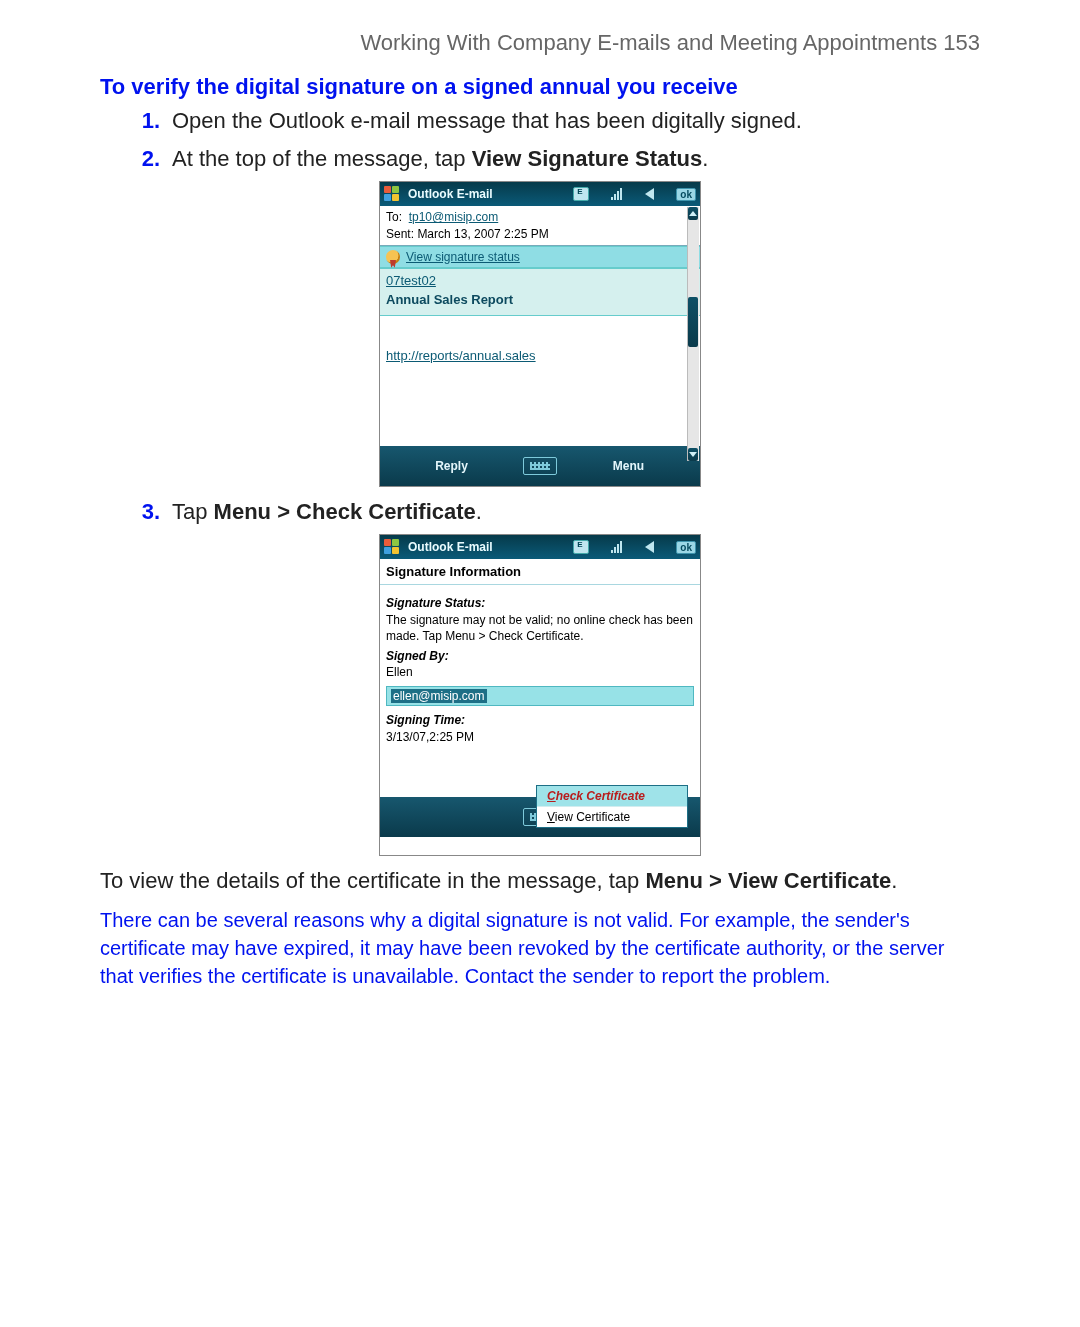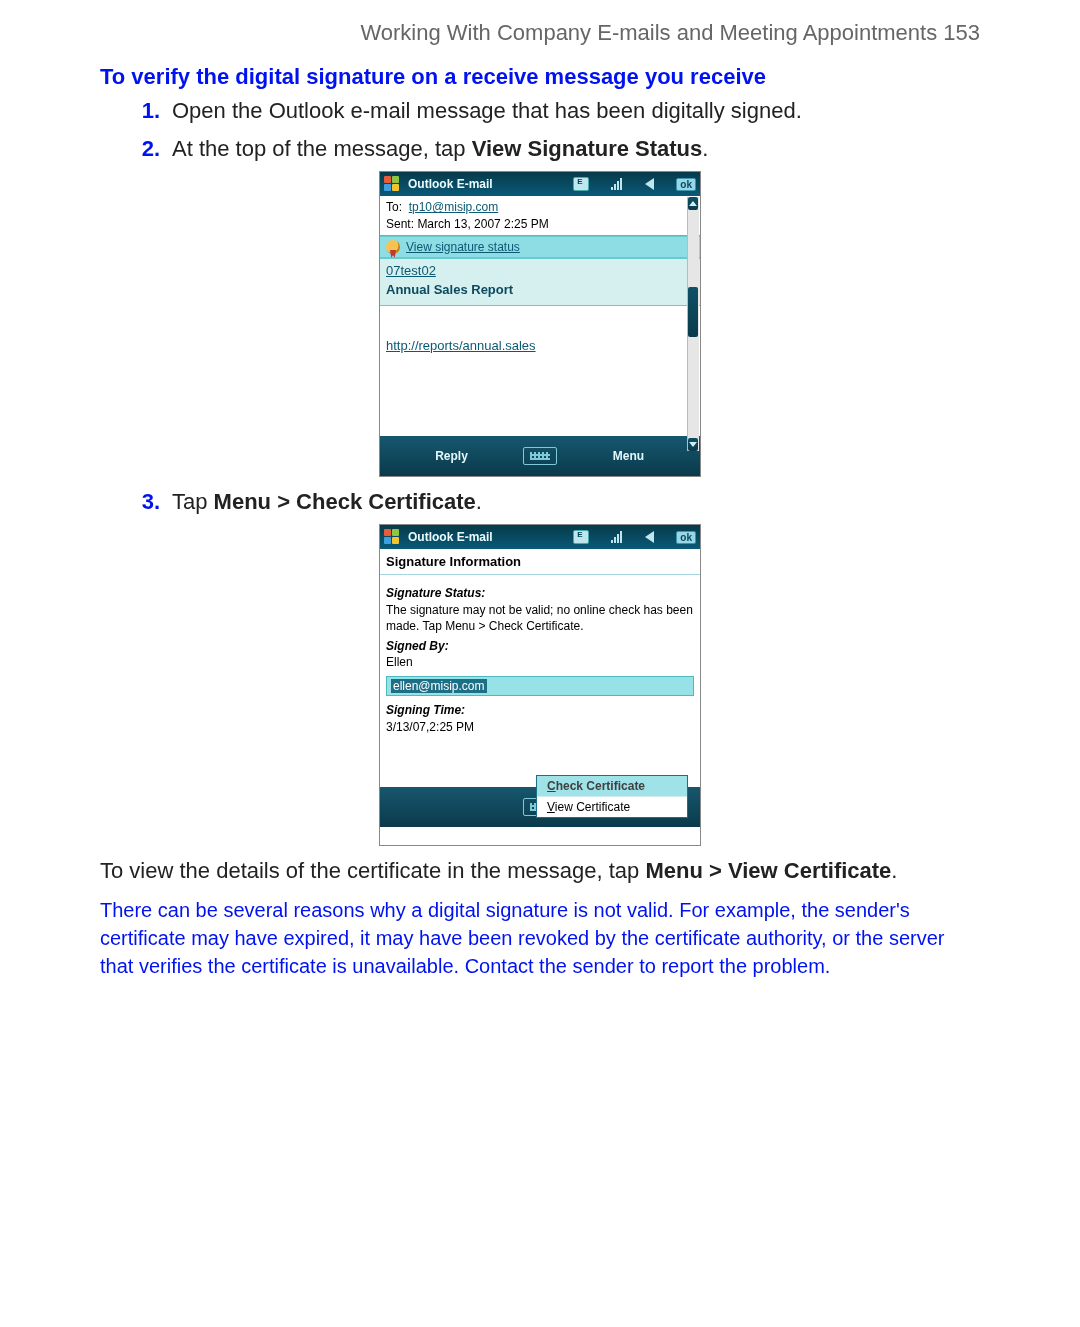--- a/index.html
+++ b/index.html
@@ -1,16 +1,16 @@
 <!DOCTYPE html>
 <html><head>
 <meta charset="utf-8">
 <style>
   html,body{margin:0;padding:0;background:#fff;font-family:"Segoe UI",Arial,sans-serif;color:#222;}
-  .page{width:1080px;min-height:1327px;margin:0 auto;position:relative;box-sizing:border-box;padding:20px 100px 40px 100px;}
+  .page{width:1080px;min-height:1327px;margin:0 auto;position:relative;box-sizing:border-box;padding:30px 100px 40px 100px;}
   .chapter-header{text-align:right;font-size:22px;color:#666;margin:0 0 18px 0;font-weight:400;}
   .section-title{color:#0012ef;font-weight:700;font-size:22px;margin:4px 0 6px 0;}
   ol.steps{list-style:none;padding:0;margin:0;}
   ol.steps>li{display:flex;font-size:22px;line-height:1.35;margin:4px 0 8px 0;}
   ol.steps .num{color:#0012ef;font-weight:700;min-width:60px;text-align:right;padding-right:12px;}
   ol.steps .txt{flex:1;}
   .screenshot-wrap{display:flex;justify-content:center;margin:6px 0 10px 0;}
   .device{width:320px;border:1px solid #888;background:#fff;font-family:Tahoma,Arial,sans-serif;font-size:12px;color:#000;}
   .titlebar{height:24px;background:linear-gradient(#063a4a,#0a5a78);color:#eafcff;display:flex;align-items:center;justify-content:space-between;padding:0 4px;font-size:12px;}
   .titlebar .left{display:flex;align-items:center;gap:8px;}
@@ -58,42 +58,42 @@
 
   
   .siginfo-title{background:#fff;border-bottom:1px solid #a9d7e0;padding:5px 6px;color:#000000;font-weight:700;font-size:13px;}
   .infoblock{padding:6px 6px 2px 6px;font-size:12px;line-height:1.35;}
   .infoblock .hdr{font-weight:700;margin-top:4px;font-style:italic;}
   .emailbar{background:#97e2e7;border:1px solid #4fb8c1;padding:2px 4px;margin:4px 6px 6px 6px;font-size:12px;}
   .emailbar .sel{background:#1d6f86;color:#fff;padding:0 2px;}
   .menu-popup{position:absolute;right:12px;bottom:27px;background:#fff;border:1px solid #1d6f86;font-size:12px;min-width:150px;}
   .menu-popup .item{padding:3px 10px;border-bottom:1px solid #d2ecef;white-space:nowrap;}
   .menu-popup .item:last-child{border-bottom:none;}
-  .menu-popup .item.hl{background:#9fe3e9;font-weight:700;color:#404040;}
+  .menu-popup .item.hl{background:#9fe3e9;font-weight:700;color:#b91c1c;font-style:italic;}
   .menu-popup .item .accel{text-decoration:underline;}
 
   .belowtext{font-size:22px;line-height:1.35;margin:8px 0 10px 0;}
   .note-row{display:flex;gap:22px;font-size:20px;line-height:1.4;margin-top:6px;}
   .note-row .note-label{color:#0012ef;font-weight:700;min-width:60px;}
   .note-row .note-body{color:#0012ef;flex:1;}
   .b{font-weight:700;}
 
   
   .device.first .meta,
   .device.first .viewsig,
   .device.first .subjblock,
   .device.first .body{padding-right:16px;}
 </style>
 </head>
 <body>
 <div class="page">
 
 <div class="chapter-header">Working With Company E-mails and Meeting Appointments  153</div>
 
-<div class="section-title">To verify the digital signature on a receive message you receive</div>
+<div class="section-title">To verify the digital signature on a signed annual you receive</div>
 
 <ol class="steps">
   <li>
     <span class="num">1.</span>
     <span class="txt">Open the Outlook e-mail message that has been digitally signed.</span>
   </li>
   <li>
     <span class="num">2.</span>
     <span class="txt">
       <span>At the top of the message, tap </span><span class="b">View Signature Status</span><span>.</span>

